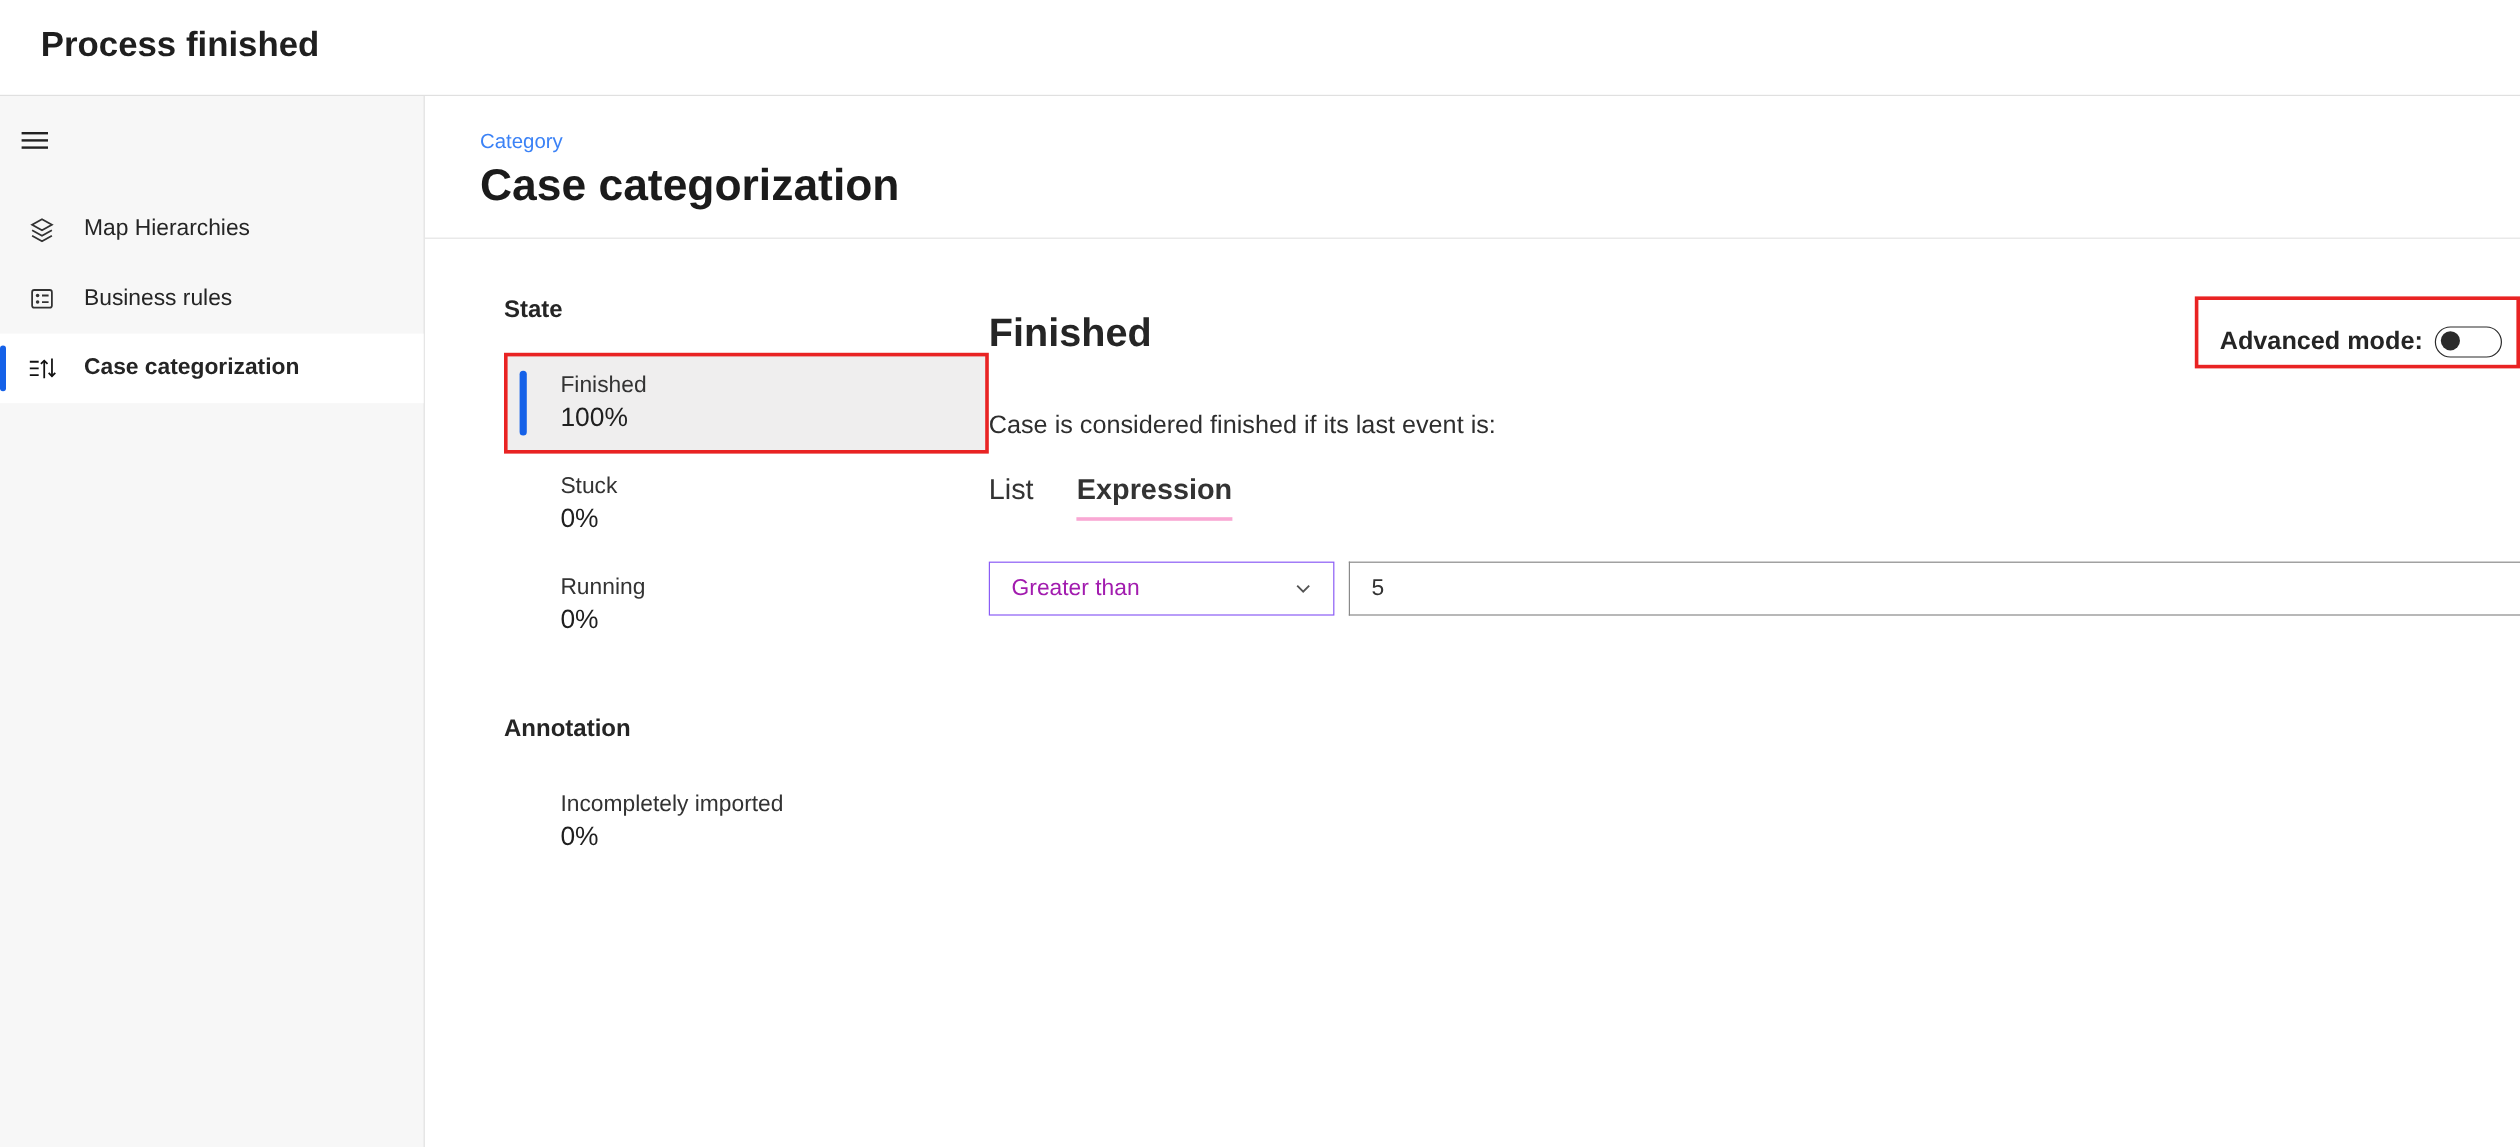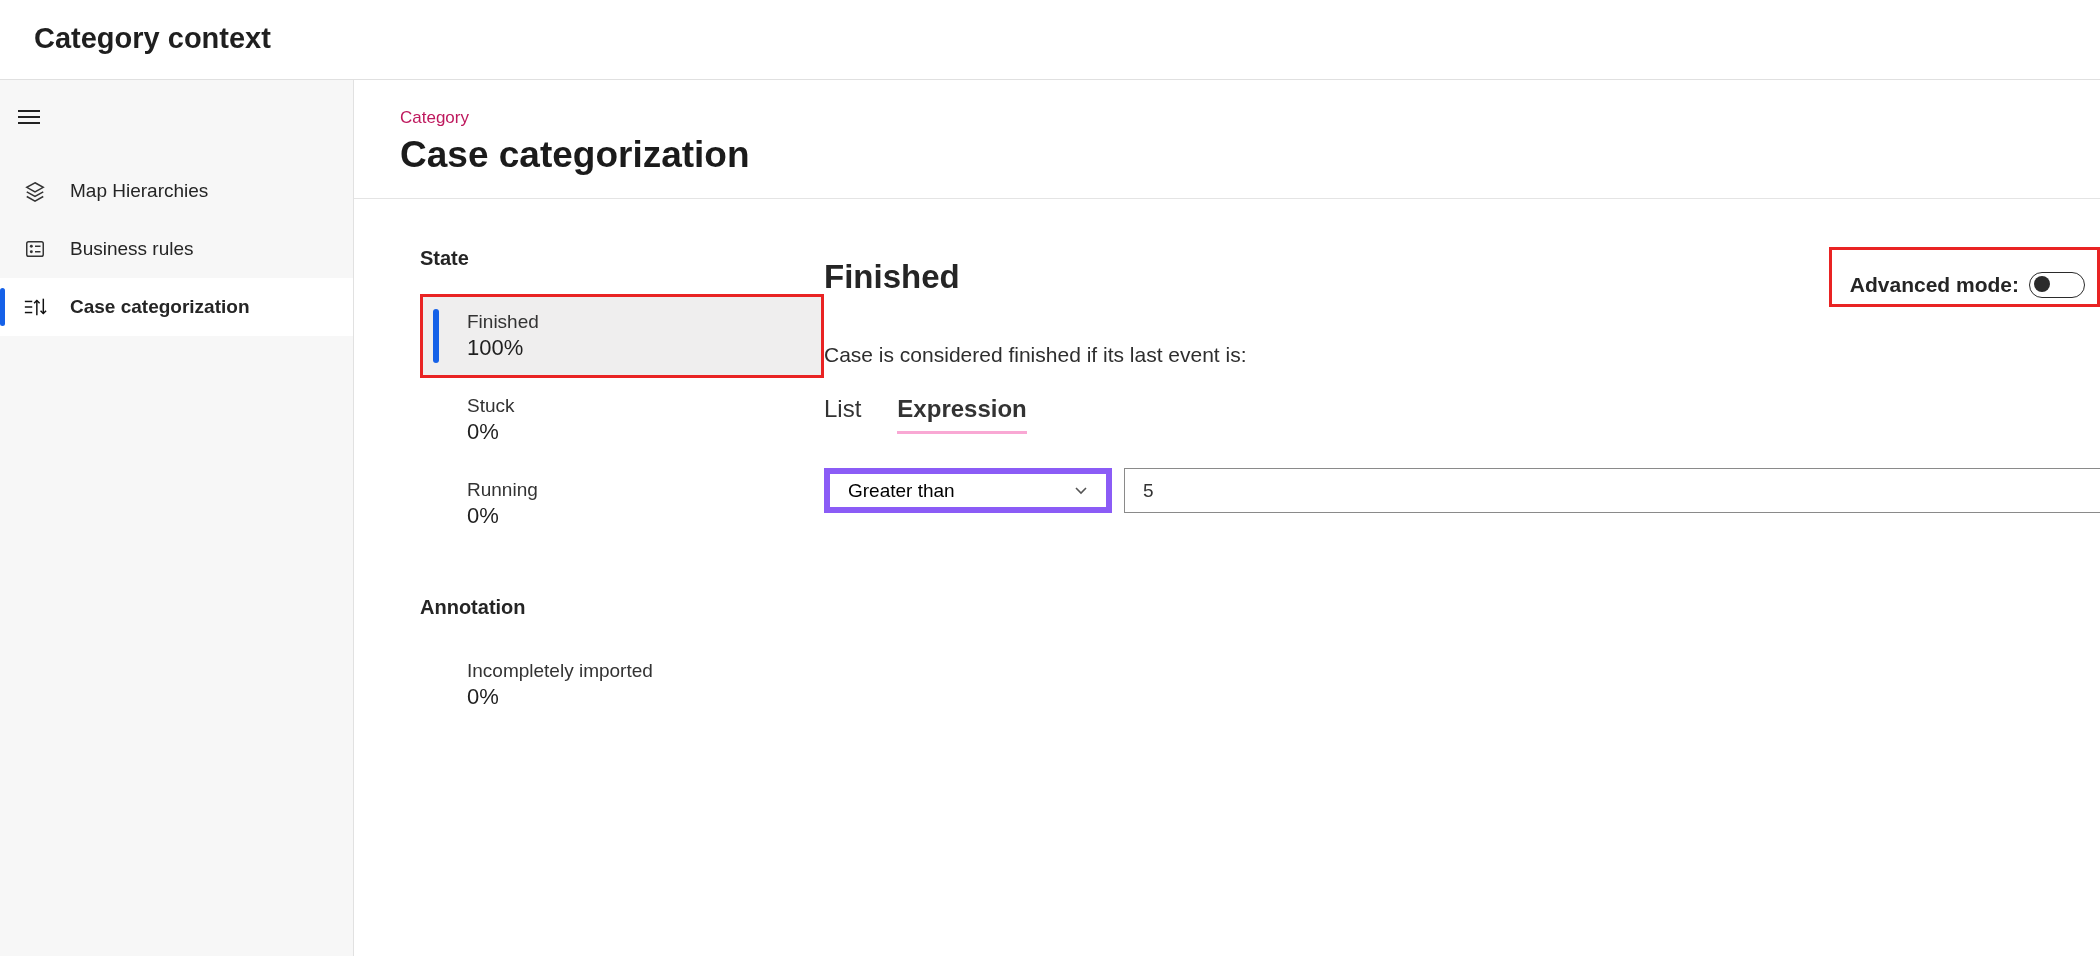--- a/index.html
+++ b/index.html
@@ -84,21 +84,21 @@
       align-items: center;
       justify-content: center;
     }
     .main {
       flex: 1;
       padding: 28px 0 0 46px;
       overflow: visible;
     }
     .category-label {
       font-size: 17px;
-      color: #be185d;
+      color: #3b82f6;
       margin-bottom: 6px;
     }
     .page-title {
       font-size: 37px;
       font-weight: 600;
       color: #1b1b1b;
       margin-bottom: 22px;
     }
     .divider {
       border: none;
@@ -217,28 +217,28 @@
       font-weight: 600;
       border-bottom: 3px solid #f9a8d4;
     }
     .controls-row {
       display: flex;
       gap: 12px;
     }
     .dropdown {
       width: 288px;
       height: 45px;
-      border: 6px solid #8b5cf6;
+      border: 1px solid #8b5cf6;
       display: flex;
       align-items: center;
       justify-content: space-between;
       padding: 0 18px;
       cursor: pointer;
       font-size: 19px;
-      color: #000000;
+      color: #a21caf;
       background: #fff;
       gap: 28px;
     }
     .dropdown .chev {
       font-size: 16px;
       color: #555;
     }
     .text-input {
       flex: 1;
       height: 45px;
@@ -250,21 +250,21 @@
       background: #fff;
       outline: none;
     }
     svg { display: block; }
   </style>
 </head>
 <body>
 
 <div class="app">
   <div class="header">
-    <div class="header-title">Category context</div>
+    <div class="header-title">Process finished</div>
   </div>
 
   <div class="body">
     <div class="sidebar">
       <div class="sidebar-toggle">
         <div class="hamburger-icon">
           <span></span>
             <span></span>
             <span></span>
         </div>

